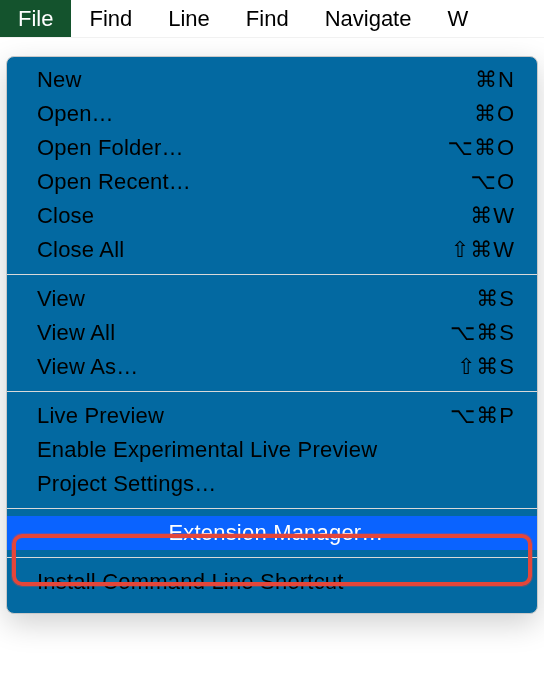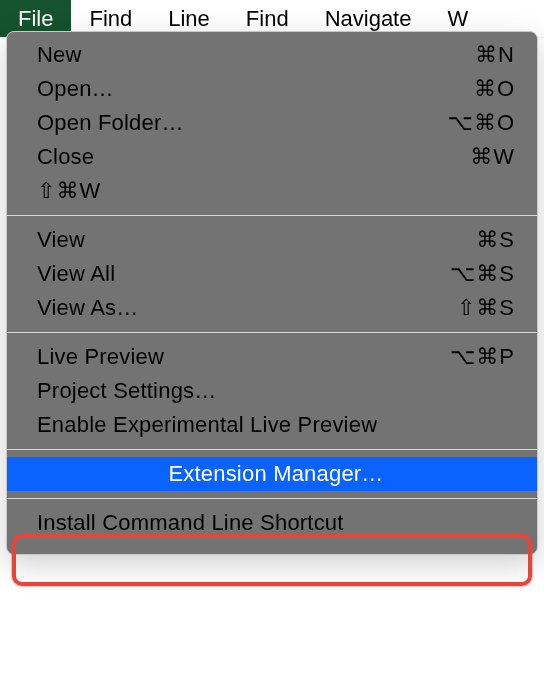--- a/index.html
+++ b/index.html
@@ -26,24 +26,24 @@
     font-size: 22px;
     white-space: nowrap;
   }
   .menubar-item.active {
     background: #14532d;
     color: #fff;
     justify-content: center;
   }
   .dropdown {
     position: absolute;
-    top: 31px;
+    top: 56px;
     left: 6px;
     width: 532px;
-    background: #737373;
+    background: #0369a1;
     border: 1px solid #c9c9c9;
     border-radius: 8px;
     box-shadow: 0 10px 30px rgba(0,0,0,0.18);
     padding: 6px 0 14px 0;
   }
   .menu-item {
     display: flex;
     align-items: center;
     justify-content: space-between;
     height: 34px;
@@ -110,24 +110,29 @@
   </div>
   <div class="menu-item">
     <span class="label">Open…</span>
     <span class="shortcut">⌘O</span>
   </div>
   <div class="menu-item">
     <span class="label">Open Folder…</span>
     <span class="shortcut">⌥⌘O</span>
   </div>
   <div class="menu-item">
+    <span class="label">Open Recent…</span>
+    <span class="shortcut">⌥O</span>
+  </div>
+  <div class="menu-item">
     <span class="label">Close</span>
     <span class="shortcut">⌘W</span>
   </div>
   <div class="menu-item">
+    <span class="label">Close All</span>
     <span class="shortcut">⇧⌘W</span>
   </div>
 
   <div class="separator"></div>
 
   <div class="menu-item">
     <span class="label">View</span>
     <span class="shortcut">⌘S</span>
   </div>
   <div class="menu-item">
@@ -139,25 +144,25 @@
     <span class="shortcut">⇧⌘S</span>
   </div>
 
   <div class="separator"></div>
 
   <div class="menu-item">
     <span class="label">Live Preview</span>
     <span class="shortcut">⌥⌘P</span>
   </div>
   <div class="menu-item">
-    <span class="label">Project Settings…</span>
+    <span class="label">Enable Experimental Live Preview</span>
     <span class="shortcut"></span>
   </div>
   <div class="menu-item">
-    <span class="label">Enable Experimental Live Preview</span>
+    <span class="label">Project Settings…</span>
     <span class="shortcut"></span>
   </div>
 
   <div class="separator"></div>
 
   <div class="menu-item selected">
     <span class="label">Extension Manager…</span>
     <span class="shortcut"></span>
   </div>
 

